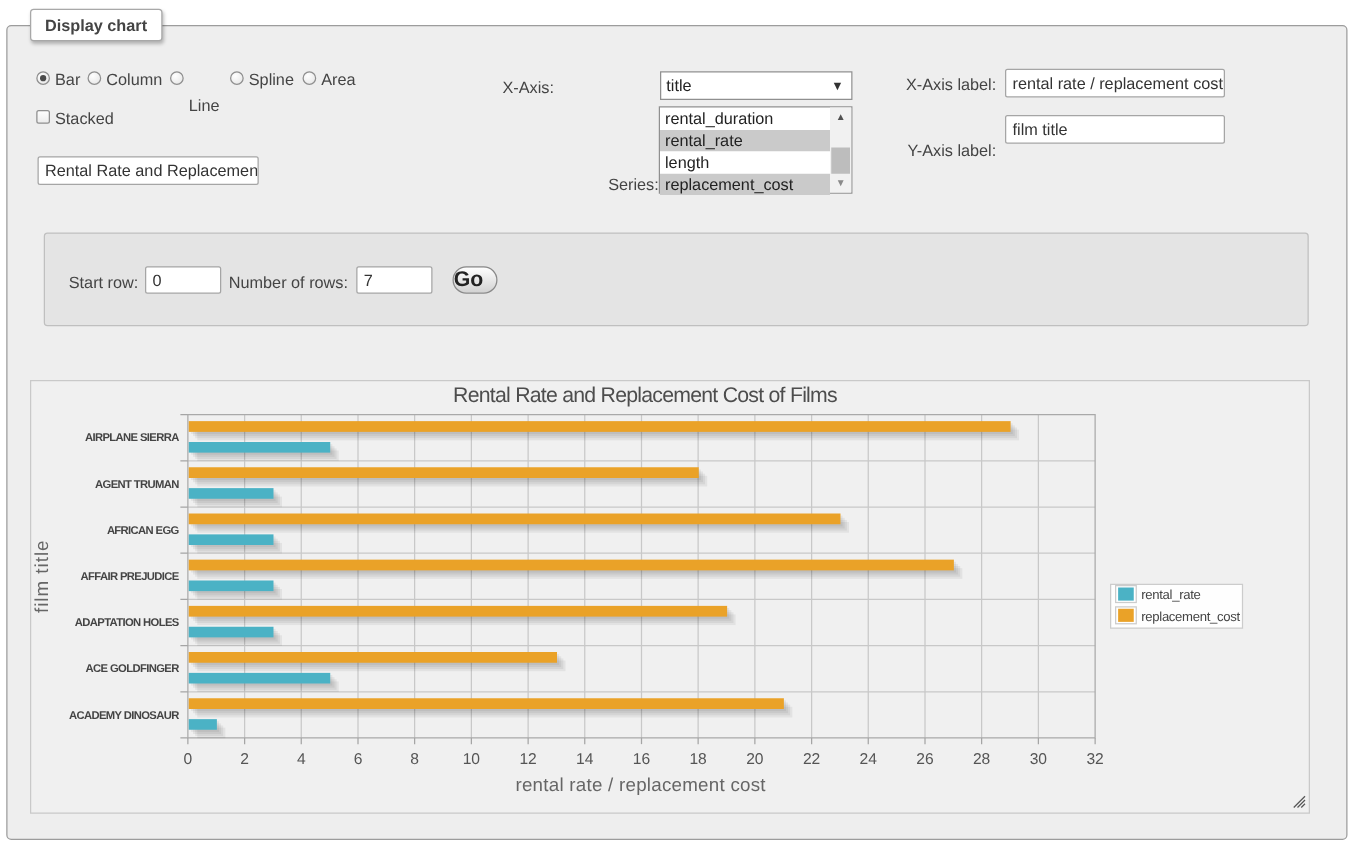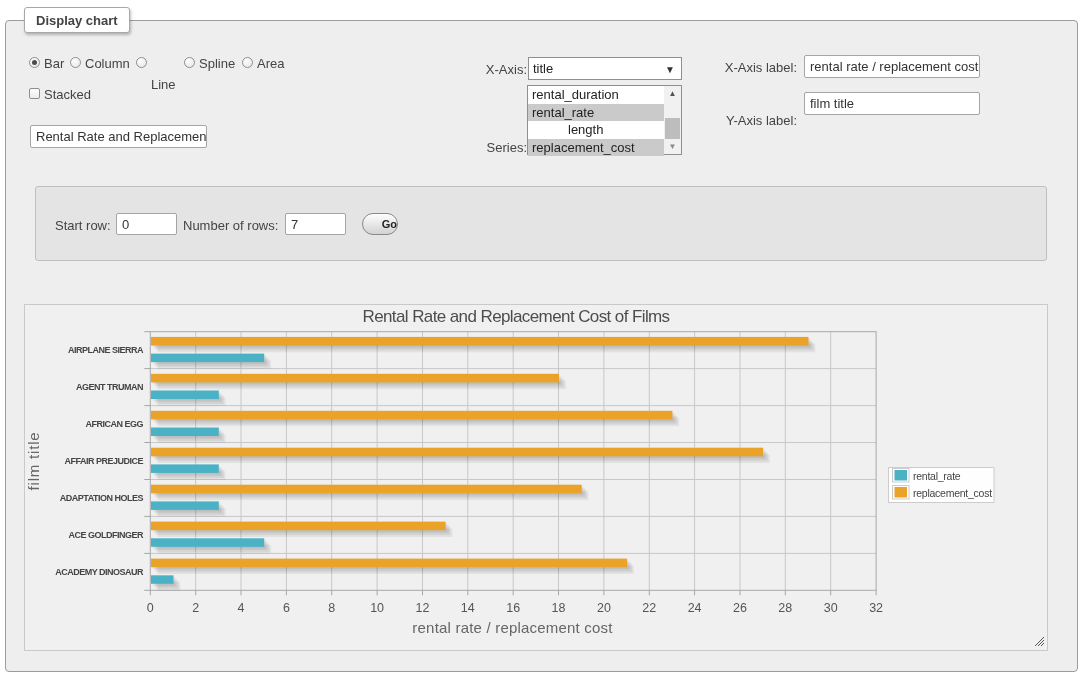--- a/index.html
+++ b/index.html
@@ -23,47 +23,47 @@
 <div class="abs radio" style="left:184px; top:57px;"></div>
 <div class="abs lbl" style="left:199px; top:56px;">Spline</div>
 <div class="abs radio" style="left:242px; top:57px;"></div>
 <div class="abs lbl" style="left:257px; top:56px;">Area</div>
 
 <div class="abs check" style="left:29px; top:88px;"></div>
 <div class="abs lbl" style="left:44px; top:87px;">Stacked</div>
 
 <input class="abs" type="text" value="Rental Rate and Replacement Cost of Films" style="left: 30px; top: 125px; width: 177px; height: 23px;">
 
-<div class="abs lbl" style="left:402px; top:62px; width:125px; text-align:right;">X-Axis:</div>
+<div class="abs lbl" style="left:402px; top:62px; width:125px; text-align:left;">X-Axis:</div>
 <div class="abs" style="left:528px; top:57px; width:154px; height:23px; background:#fff; border:1px solid #8f8f8f; font-size:13px; color:#222; line-height:21px; padding-left:4px;">title<span style="position:absolute; right:6px; top:1px; font-size:10px; color:#333;">▼</span></div>
 
 <div class="abs lbl" style="left:420px; top:140px; width:107px; text-align:right;">Series:</div>
 <div class="abs" style="left:527px; top:85px; width:155px; height:70px; background:#fff; border:1px solid #8f8f8f; font-size:13px; color:#222;padding-left:32px;">
   <div style="position:absolute; left:0; top:0; width:136px; height:17.5px; line-height:17.5px; padding-left:4px;">rental_duration</div>
   <div style="position:absolute; left:0; top:17.5px; width:136px; height:17.5px; line-height:17.5px; padding-left:4px; background:#cacaca;">rental_rate</div>
-  <div style="position:absolute; left:0; top:35px; width:136px; height:23px; line-height:17.5px; padding-left:4px;margin-left:36px;">length</div>
+  <div style="position:absolute; left:0; top:35px; width:136px; height:23px; line-height:17.5px; padding-left:4px;">length</div>
   <div style="position:absolute; left:0; top:52.5px; width:136px; height:17.5px; line-height:17.5px; padding-left:4px; background:#cacaca;">replacement_cost</div>
   <div style="position:absolute; right:0; top:0; width:17px; height:68px; background:#f1f1f1;">
     <div style="position:absolute; top:0; left:0; width:17px; height:15px; text-align:center; font-size:8px; line-height:15px; color:#505050;">▲</div>
     <div style="position:absolute; bottom:0; left:0; width:17px; height:15px; text-align:center; font-size:8px; line-height:15px; color:#8a8a8a;">▼</div>
     <div style="position:absolute; top:32px; left:1px; width:15px; height:21px; background:#bdbdbd;"></div>
   </div>
 </div>
 
 <div class="abs lbl" style="left:672px; top:60px; width:125px; text-align:right;">X-Axis label:</div>
 <input class="abs" type="text" value="rental rate / replacement cost" style="left: 804px; top: 55px; width: 176px; height: 23px;">
 <div class="abs lbl" style="left:672px; top:97px; width:125px; text-align:right;margin-top:16px;">Y-Axis label:</div>
 <input class="abs" type="text" value="film title" style="left: 804px; top: 92px; width: 176px; height: 23px;">
 
 <div class="abs" style="left:35px; top:186px; width:1012px; height:75px; background:#e4e4e4; border:1px solid #bfbfbf; border-radius:3px;"></div>
 <div class="abs lbl" style="left:55px; top:218px;">Start row:</div>
 <input class="abs" type="text" value="0" style="left: 116px; top: 213px; width: 61px; height: 22px;">
 <div class="abs lbl" style="left:183px; top:218px;">Number of rows:</div>
 <input class="abs" type="text" value="7" style="left: 285px; top: 213px; width: 61px; height: 22px;">
-<div class="abs" style="left:362px; top:213px; width:36px; height:22px; border:1px solid #898989; border-radius:11px; background:linear-gradient(#fefefe,#d2d2d2); font-size:11px; font-weight:bold; color:#222; text-align:right; line-height:20px;">Go</div>
+<div class="abs" style="left:362px; top:213px; width:36px; height:22px; border:1px solid #898989; border-radius:11px; background:linear-gradient(#fefefe,#d2d2d2); font-size:17px; font-weight:bold; color:#222; text-align:left; line-height:20px;">Go</div>
 
 <div class="abs" style="left:24px; top:304px; width:1024px; height:347px; background:#f0f0f0; border:1px solid #c9c9c9;">
 <svg width="1022" height="345" viewBox="0 0 1022 345" font-family="&quot;Liberation Sans&quot;, sans-serif">
 <text x="491" y="16.6" text-anchor="middle" font-size="17" letter-spacing="-0.6" fill="#4d4d4d">Rental Rate and Replacement Cost of Films</text>
 <line x1="170.7" y1="26.7" x2="170.7" y2="285.3" stroke="#c8c8c8"></line>
 <line x1="216.0" y1="26.7" x2="216.0" y2="285.3" stroke="#c8c8c8"></line>
 <line x1="261.4" y1="26.7" x2="261.4" y2="285.3" stroke="#c8c8c8"></line>
 <line x1="306.7" y1="26.7" x2="306.7" y2="285.3" stroke="#c8c8c8"></line>
 <line x1="352.1" y1="26.7" x2="352.1" y2="285.3" stroke="#c8c8c8"></line>
 <line x1="397.5" y1="26.7" x2="397.5" y2="285.3" stroke="#c8c8c8"></line>

